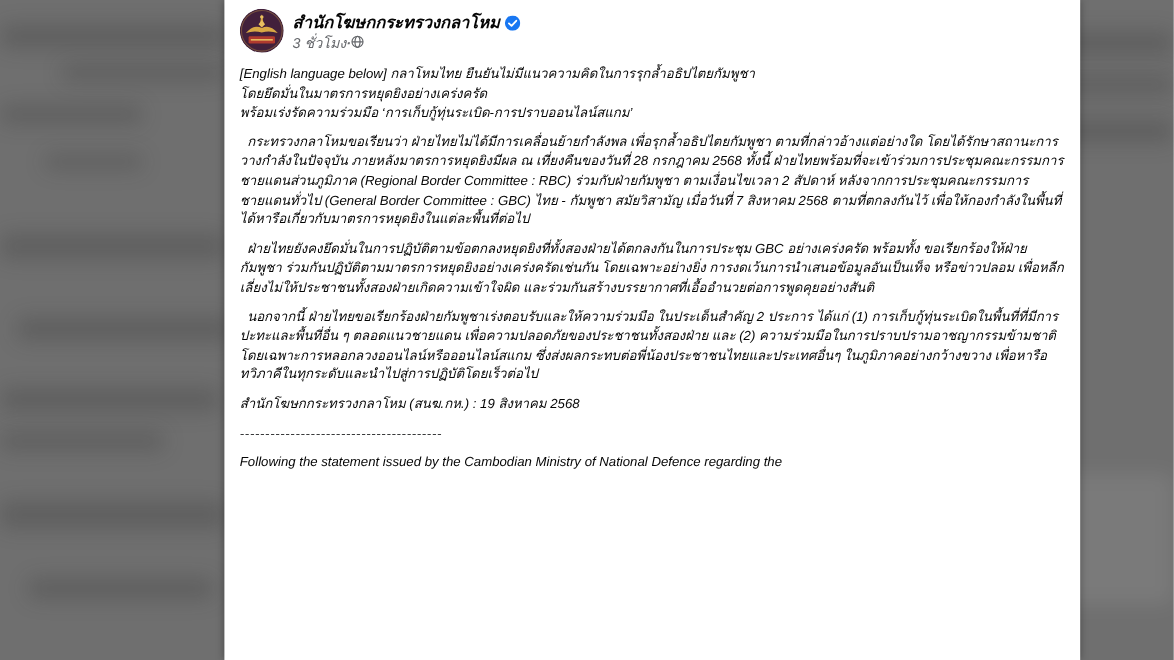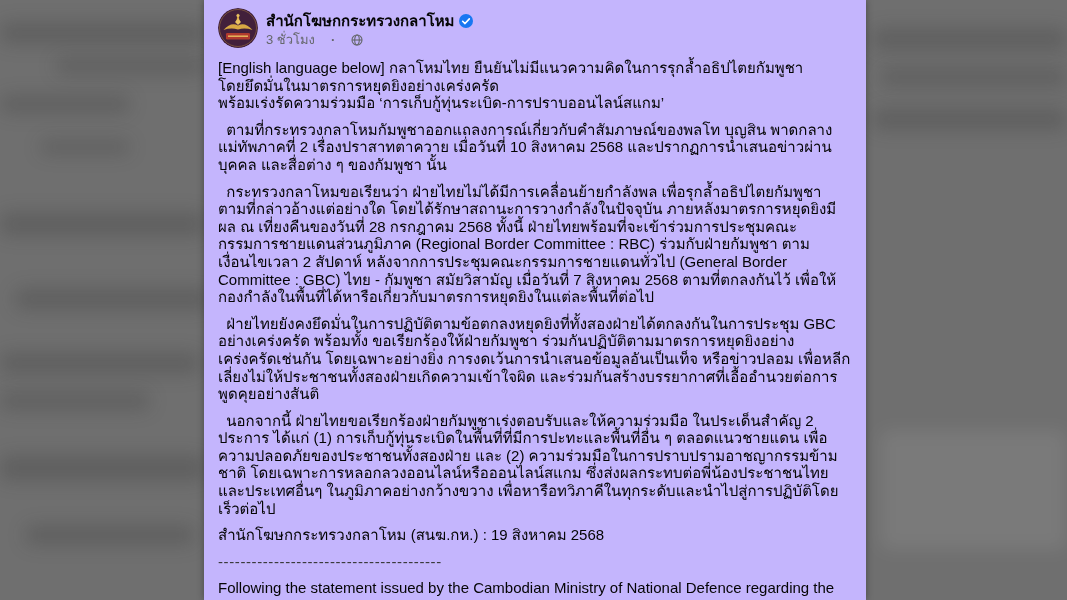--- a/index.html
+++ b/index.html
@@ -8,48 +8,49 @@
     background:#6f6f6f;
     font-family:"Liberation Sans","DejaVu Sans",sans-serif;
   }
   
   .bg{position:absolute;inset:0;overflow:hidden;}
   .blob{position:absolute;background:rgba(35,35,35,.20);filter:blur(9px);border-radius:8px;}
   .blob.light{background:rgba(255,255,255,.08);}
 
   
   .card{
-    position:absolute;left:204px;top:0;width:662px;height:600px;
-    background:#c4b5fd;
+    position:absolute;left:204px;top:0;width:778px;height:600px;
+    background:#ffffff;
     box-shadow:0 0 7px rgba(0,0,0,.35);
     box-sizing:border-box;
     padding:8px 14px 0 14px;
+    font-style:italic;
   }
   .post-header{display:flex;align-items:flex-start;gap:8px;}
   .avatar{
     width:40px;height:40px;border-radius:50%;flex:0 0 40px;cursor:pointer;
     overflow:hidden;box-shadow:inset 0 0 0 1px rgba(0,0,0,.1);
   }
   .header-text{padding-top:3px;}
   .author-row{display:flex;align-items:center;gap:4px;}
   .author{
     font-size:15px;font-weight:bold;color:#050505;line-height:19px;cursor:pointer;
   }
   .badge{width:14px;height:14px;display:inline-block;}
   .meta-row{
-    display:flex;align-items:center;gap:16px;
+    display:flex;gap:0;
     font-size:13px;color:#65676b;line-height:16px;margin-top:2px;
   }
   .meta-row .dot{font-weight:bold;}
   .globe{width:12px;height:12px;display:inline-block;}
 
   .post-body{margin-top:11px;color:#050505;}
   .post-body p{
     margin:0 0 9px 0;
-    font-size:15px;line-height:17.6px;
+    font-size:12px;line-height:17.6px;
     white-space:pre-wrap;overflow-wrap:break-word;
   }
   .post-body p.divider-line{
     letter-spacing:.6px;color:#3a3b3c;margin-bottom:9px;
   }
 </style>
 </head>
 <body>
 
 <div class="bg">
@@ -101,21 +102,20 @@
           <line x1="1" y1="6" x2="11" y2="6" stroke="#65676b" stroke-width="1.1"></line>
         </svg>
       </div>
     </div>
   </div>
 
   <div class="post-body">
     <p>[English language below] กลาโหมไทย ยืนยันไม่มีแนวความคิดในการรุกล้ำอธิปไตยกัมพูชา
 โดยยึดมั่นในมาตรการหยุดยิงอย่างเคร่งครัด
 พร้อมเร่งรัดความร่วมมือ ‘การเก็บกู้ทุ่นระเบิด-การปราบออนไลน์สแกม’</p>
-    <p>  ตามที่กระทรวงกลาโหมกัมพูชาออกแถลงการณ์เกี่ยวกับคำสัมภาษณ์ของพลโท บุญสิน พาดกลาง แม่ทัพภาคที่ 2 เรื่องปราสาทตาควาย เมื่อวันที่ 10 สิงหาคม 2568 และปรากฏการนำเสนอข่าวผ่านบุคคล และสื่อต่าง ๆ ของกัมพูชา นั้น</p>
     <p>  กระทรวงกลาโหมขอเรียนว่า ฝ่ายไทยไม่ได้มีการเคลื่อนย้ายกำลังพล เพื่อรุกล้ำอธิปไตยกัมพูชา ตามที่กล่าวอ้างแต่อย่างใด โดยได้รักษาสถานะการวางกำลังในปัจจุบัน ภายหลังมาตรการหยุดยิงมีผล ณ เที่ยงคืนของวันที่ 28 กรกฎาคม 2568 ทั้งนี้ ฝ่ายไทยพร้อมที่จะเข้าร่วมการประชุมคณะกรรมการชายแดนส่วนภูมิภาค (Regional Border Committee : RBC) ร่วมกับฝ่ายกัมพูชา ตามเงื่อนไขเวลา 2 สัปดาห์ หลังจากการประชุมคณะกรรมการชายแดนทั่วไป (General Border Committee : GBC) ไทย - กัมพูชา สมัยวิสามัญ เมื่อวันที่ 7 สิงหาคม 2568 ตามที่ตกลงกันไว้ เพื่อให้กองกำลังในพื้นที่ได้หารือเกี่ยวกับมาตรการหยุดยิงในแต่ละพื้นที่ต่อไป</p>
     <p>  ฝ่ายไทยยังคงยึดมั่นในการปฏิบัติตามข้อตกลงหยุดยิงที่ทั้งสองฝ่ายได้ตกลงกันในการประชุม GBC อย่างเคร่งครัด พร้อมทั้ง ขอเรียกร้องให้ฝ่ายกัมพูชา ร่วมกันปฏิบัติตามมาตรการหยุดยิงอย่างเคร่งครัดเช่นกัน โดยเฉพาะอย่างยิ่ง การงดเว้นการนำเสนอข้อมูลอันเป็นเท็จ หรือข่าวปลอม เพื่อหลีกเลี่ยงไม่ให้ประชาชนทั้งสองฝ่ายเกิดความเข้าใจผิด และร่วมกันสร้างบรรยากาศที่เอื้ออำนวยต่อการพูดคุยอย่างสันติ</p>
     <p>  นอกจากนี้ ฝ่ายไทยขอเรียกร้องฝ่ายกัมพูชาเร่งตอบรับและให้ความร่วมมือ ในประเด็นสำคัญ 2 ประการ ได้แก่ (1) การเก็บกู้ทุ่นระเบิดในพื้นที่ที่มีการปะทะและพื้นที่อื่น ๆ ตลอดแนวชายแดน เพื่อความปลอดภัยของประชาชนทั้งสองฝ่าย และ (2) ความร่วมมือในการปราบปรามอาชญากรรมข้ามชาติ โดยเฉพาะการหลอกลวงออนไลน์หรือออนไลน์สแกม ซึ่งส่งผลกระทบต่อพี่น้องประชาชนไทยและประเทศอื่นๆ ในภูมิภาคอย่างกว้างขวาง เพื่อหารือทวิภาคีในทุกระดับและนำไปสู่การปฏิบัติโดยเร็วต่อไป</p>
     <p>สำนักโฆษกกระทรวงกลาโหม (สนฆ.กห.) : 19 สิงหาคม 2568</p>
     <p class="divider-line">----------------------------------------</p>
     <p>Following the statement issued by the Cambodian Ministry of National Defence regarding the</p>
   </div>
 
 </div>
 

